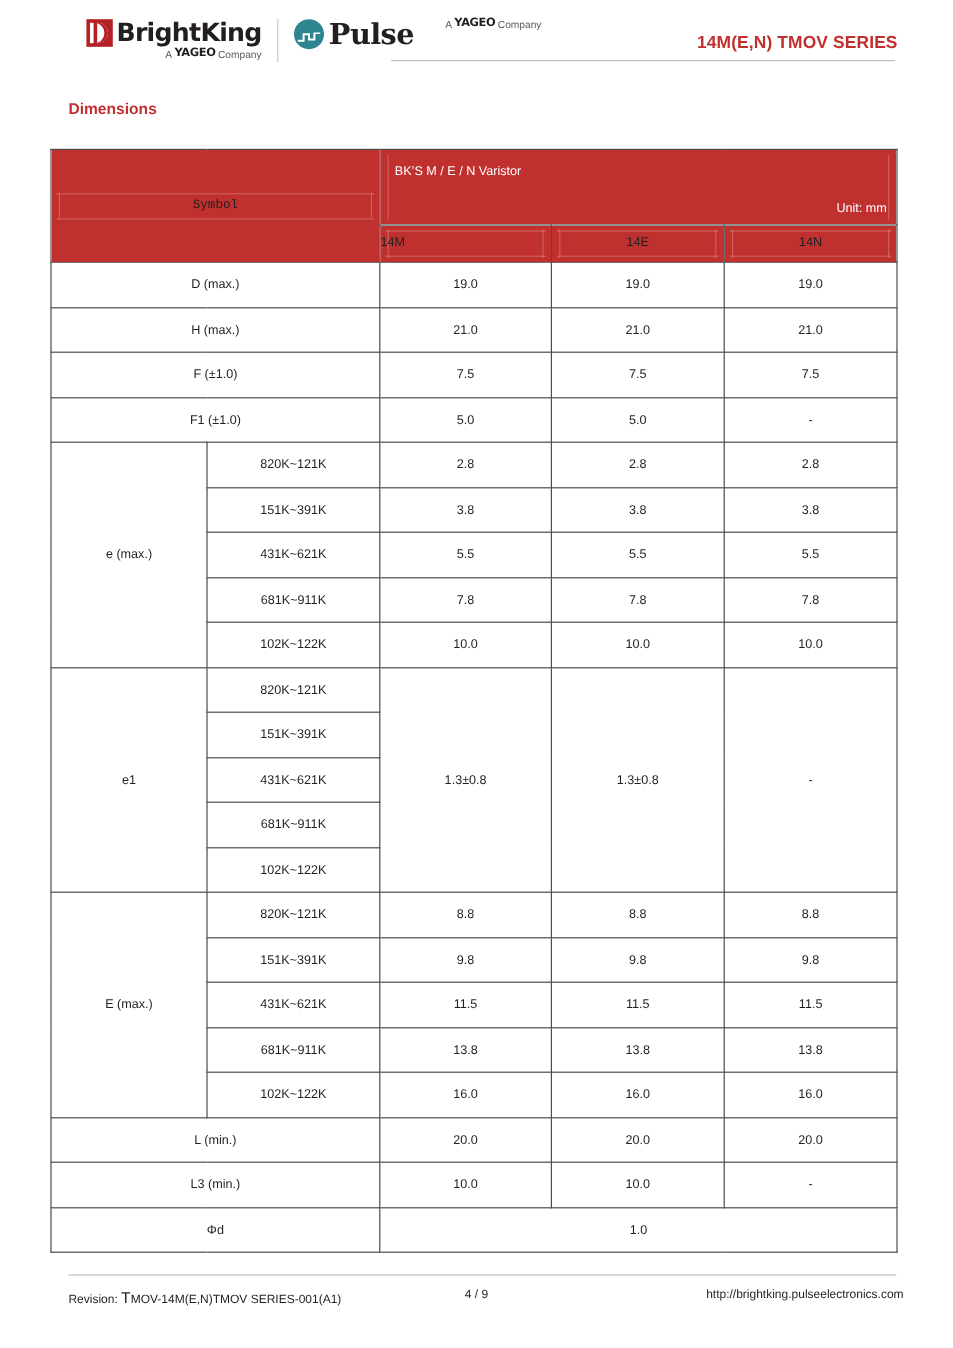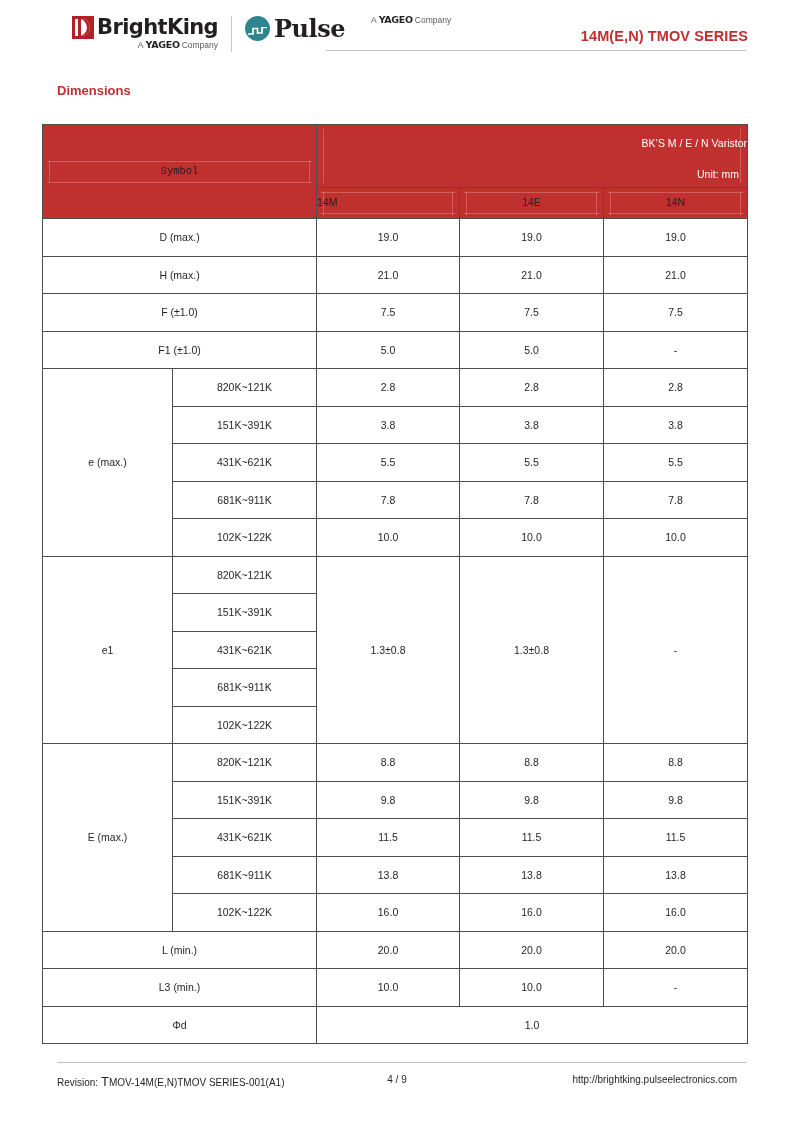--- a/index.html
+++ b/index.html
@@ -203,21 +203,21 @@
     box-sizing: border-box;
   }
   .hdr-top {
     height: 62px;
     position: relative;
   }
   .hdr-varistor {
     position: absolute;
     left: 12px; right: 0;
     top: 12px;
-    text-align: right;
+    text-align: left;
     font-size: 10.5px;
     color: #ffffff;
   }
   .hdr-unit {
     position: absolute;
     right: 8px;
     bottom: 7px;
     font-size: 10.5px;
     color: #ffffff;
   }
@@ -479,13 +479,13 @@
 
 <div style="position:absolute;left:57px;top:1062px;width:690px;height:1px;background:#bfbfbf;"></div>
 
 <div style="position:absolute;left:57px;top:1074px;font-size:10px;color:#231f20;white-space:nowrap;">
   <span>Revision:</span>
   <span style="font-size:13px;">T</span><span>MOV-14M(E,N)TMOV SERIES-001(A1)</span>
 </div>
 
 <div style="position:absolute;left:0;top:1074px;width:794px;text-align:center;font-size:10px;color:#231f20;">4 / 9</div>
 
-<div style="position:absolute;right:57px;top:1074px;font-size:10px;color:#231f20;white-space:nowrap;">http://brightking.pulseelectronics.com</div>
+<div style="position:absolute;right:41px;top:1074px;font-size:10px;color:#231f20;white-space:nowrap;">http://brightking.pulseelectronics.com</div>
 
 </body></html>

